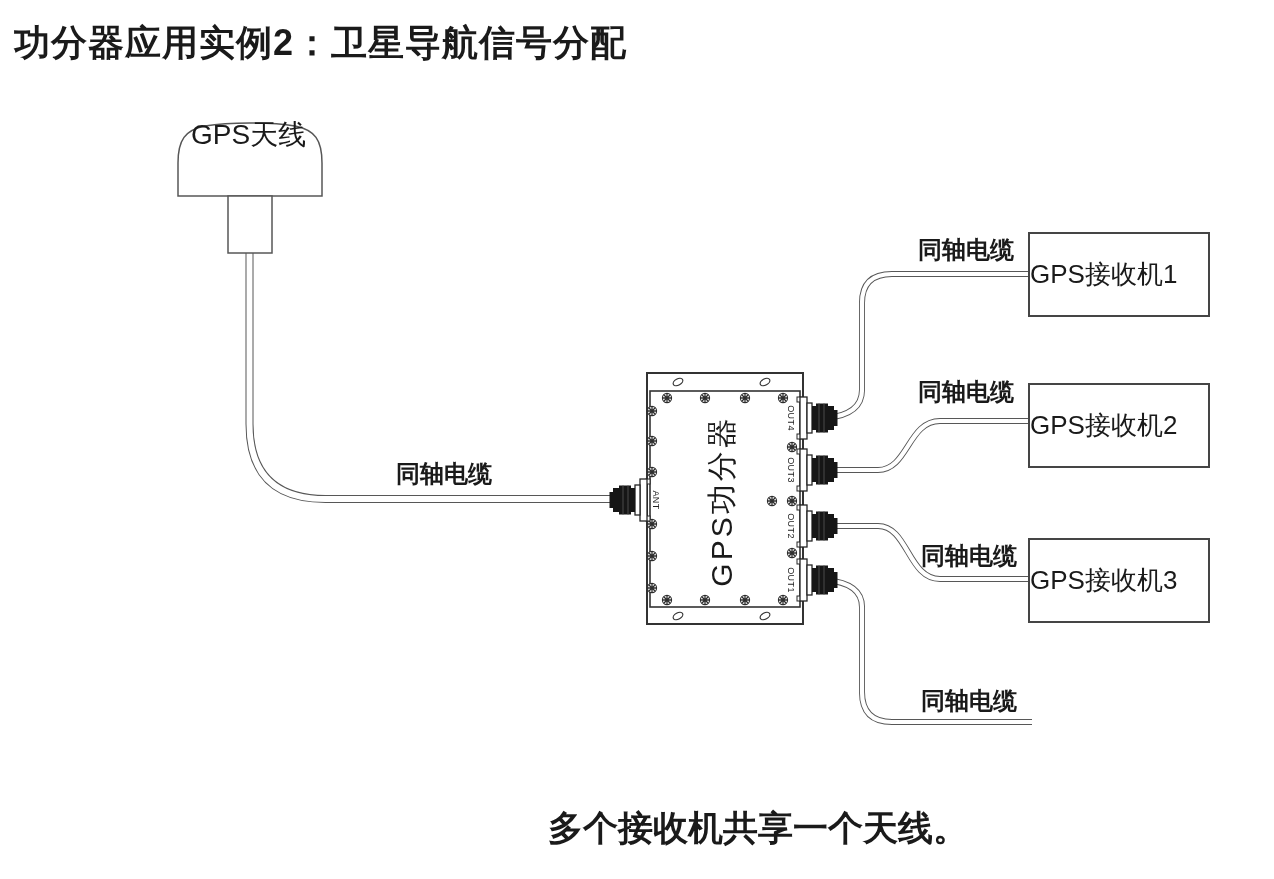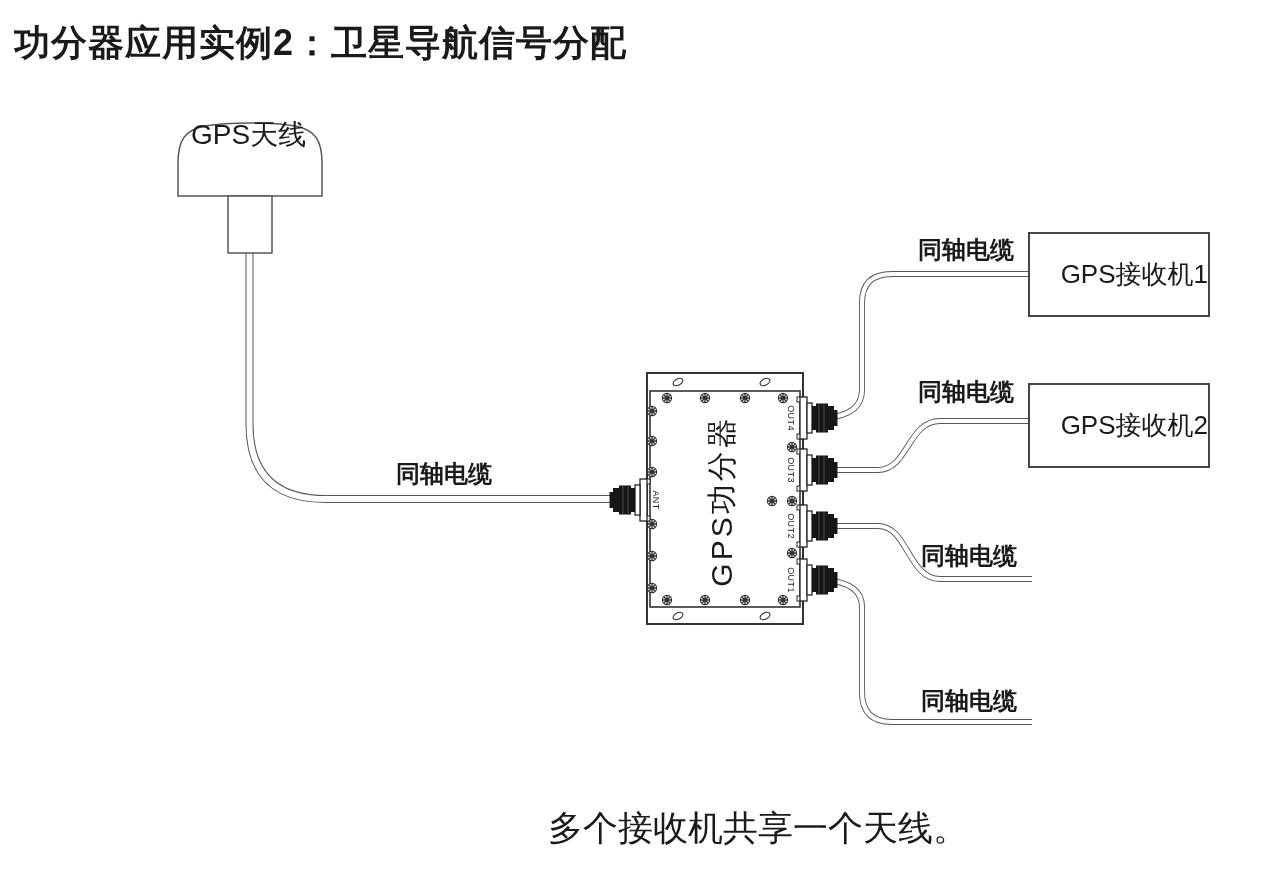--- a/index.html
+++ b/index.html
@@ -12,25 +12,25 @@
   .title{left:14px;top:19px;font-size:36px;font-weight:600;letter-spacing:1px;}
   .antenna-label{left:191px;top:84px;font-size:28px;font-weight:500;margin-top:32px;}
   .coax{font-size:24px;font-weight:700;}
   .coax-main{left:396px;top:458px;}
   .coax-1{left:918px;top:234px;}
   .coax-2{left:918px;top:376px;}
   .coax-3{left:921px;top:540px;}
   .coax-4{left:921px;top:685px;}
   .receiver{
     position:absolute;left:1028px;width:182px;height:85px;border:2px solid #454545;
-    background:#fff;display:flex;align-items:center;justify-content:flex-end;
+    background:#fff;display:flex;align-items:center;justify-content:flex-start;
     font-size:26px;font-weight:500;white-space:nowrap;box-sizing:border-box;
   }
   .r1{top:232px;} .r2{top:377px;margin-top:6px;} .r3{top:538px;} .r4{top:684px;}
-  .caption{left:548px;top:805px;font-size:35px;font-weight:400;text-align:center;}
+  .caption{left:548px;top:805px;font-size:35px;font-weight:700;text-align:center;}
   .splitter-label{
     left:722px;top:501px;font-size:30px;font-weight:500;letter-spacing:3px;
     transform:translate(-50%,-50%) rotate(-90deg);
   }
   .port-label{
     position:absolute;font-size:9px;font-weight:500;letter-spacing:.4px;color:#222;
     white-space:nowrap;transform:translate(-50%,-50%) rotate(90deg);
   }
   .p-ant{left:656px;top:500px;}
   .p-out4{left:791px;top:418px;}
@@ -154,15 +154,18 @@
   <div class="port-label p-out3">OUT3</div>
   <div class="port-label p-out2">OUT2</div>
   <div class="port-label p-out1">OUT1</div>
 
   <div class="receiver r1">
     <span>GPS接收机1</span>
   </div>
   <div class="receiver r2">
     <span>GPS接收机2</span>
   </div>
+  <div class="receiver r3">
+    <span>GPS接收机3</span>
+  </div>
 
   <div class="abs caption">多个接收机共享一个天线。</div>
 </div>
 
 </body></html>

